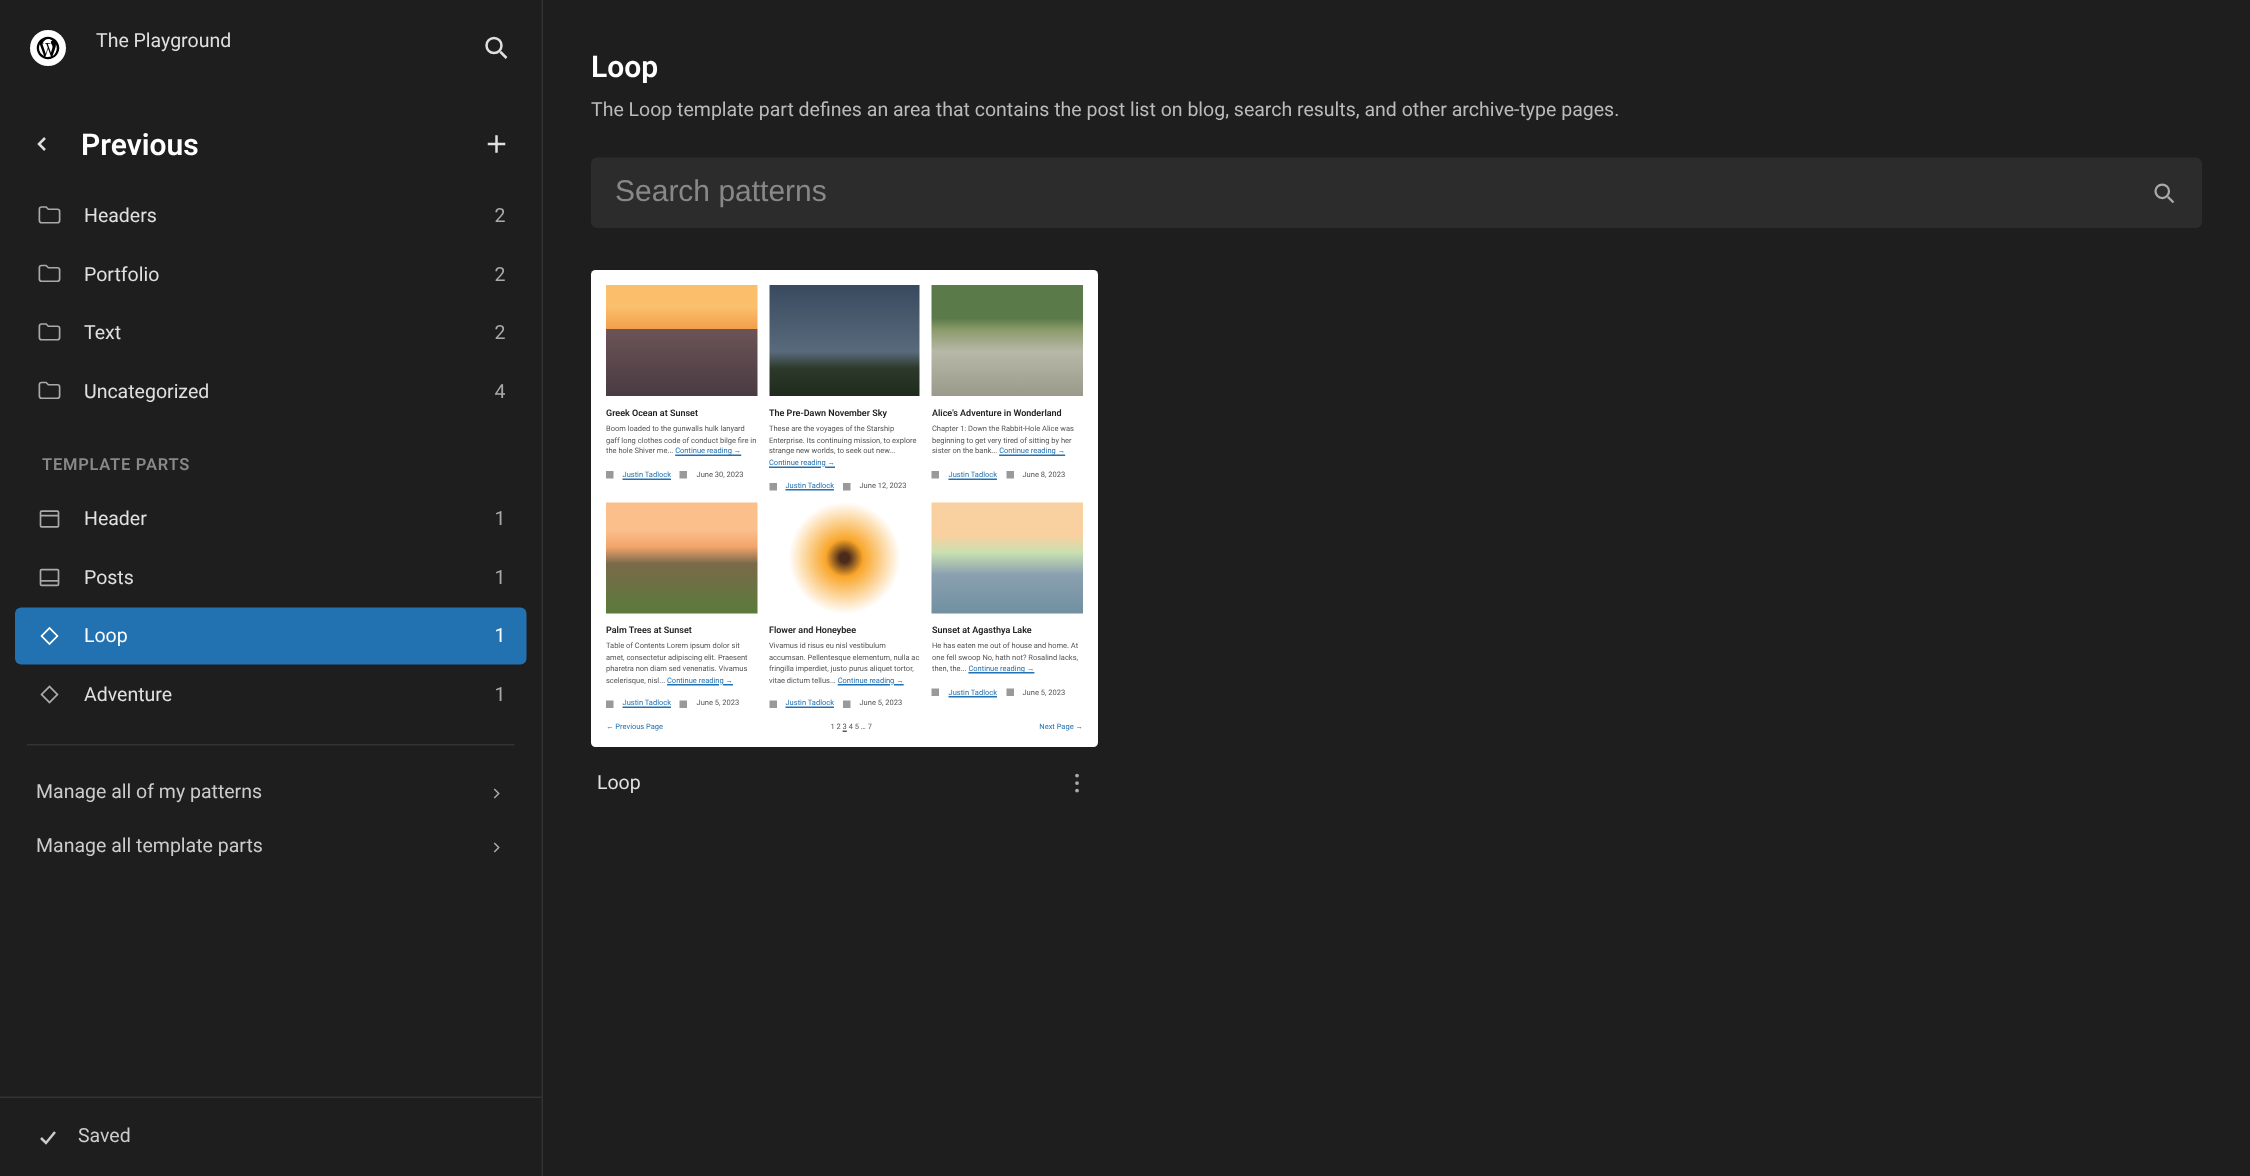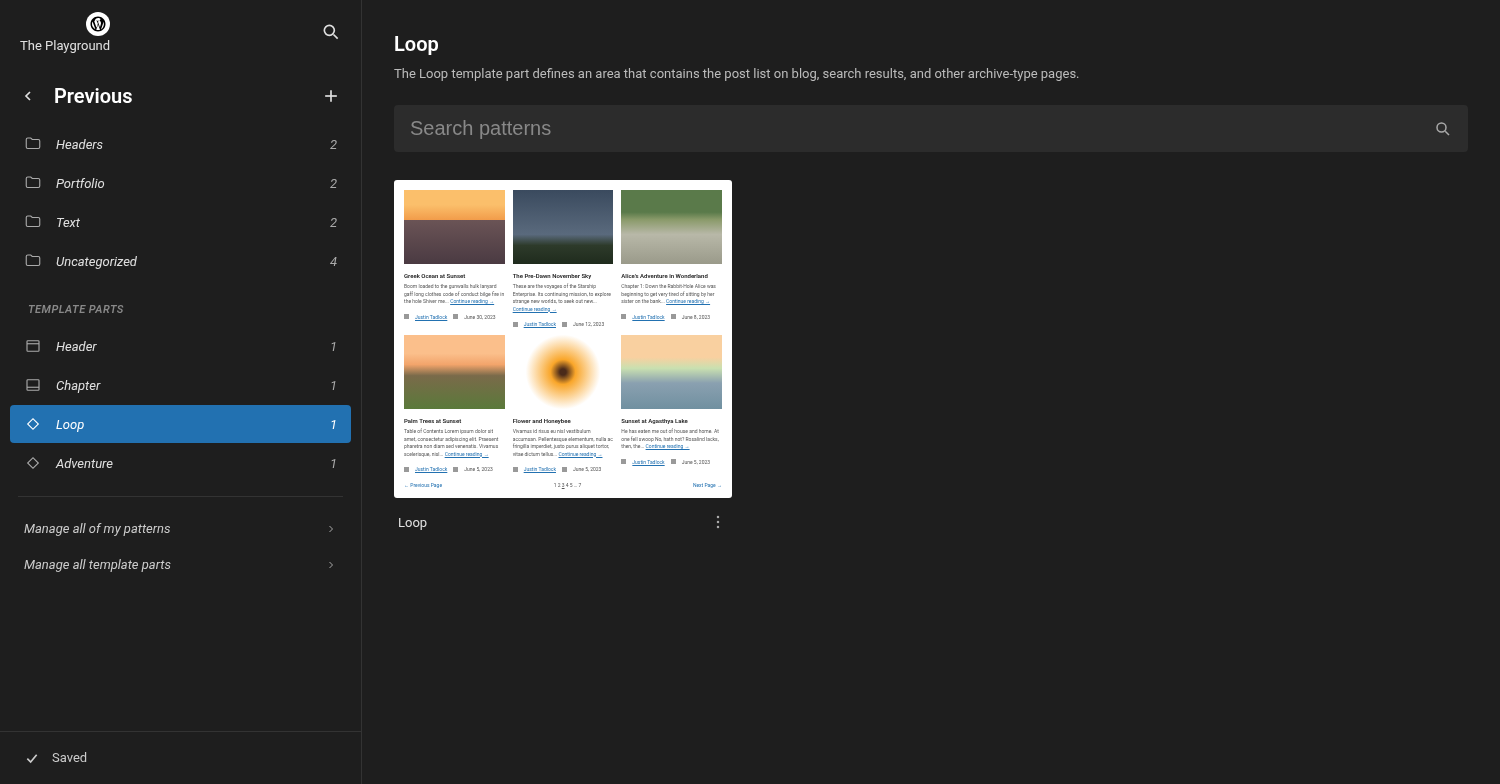--- a/index.html
+++ b/index.html
@@ -23,23 +23,22 @@
 }
 .sidebar-header {
   display: flex;
   align-items: center;
   justify-content: space-between;
   padding: 18px 20px;
   height: 64px;
 }
 .sidebar-header-left {
   display: flex;
-  align-items: flex-end;
-  gap: 2px;
-  flex-direction: column;
+  align-items: flex-start;
+  gap: 20px;
 }
 .wp-logo {
   width: 24px; height: 24px;
   background: #fff;
   border-radius: 50%;
   display: flex;
   align-items: center;
   justify-content: center;
   color: #000;
   font-weight: bold;
@@ -56,21 +55,20 @@
 }
 .patterns-header-left { display: flex; align-items: center; gap: 18px; }
 .back-chevron { width: 16px; height: 16px; cursor: pointer; }
 .patterns-title { font-size: 20px; font-weight: 600; color: #fff; }
 .add-btn { width: 20px; height: 20px; cursor: pointer; }
 
 .sidebar-scroll {
   flex: 1;
   overflow-y: auto;
   padding: 0 10px;
-  font-style: italic;
 }
 .sidebar-scroll::-webkit-scrollbar { width: 6px; }
 .sidebar-scroll::-webkit-scrollbar-thumb { background: #555; border-radius: 3px; }
 
 .list-item {
   display: flex;
   align-items: center;
   justify-content: space-between;
   padding: 10px 14px;
   border-radius: 4px;
@@ -294,21 +292,21 @@
           <span class="item-count">1</span>
         </div>
         <div class="list-item">
           <div class="list-item-left">
             <div class="item-icon" style="color:#aaa">
               <svg width="18" height="18" viewBox="0 0 24 24" fill="none" stroke="#aaa" stroke-width="1.5">
                 <rect x="4" y="5" width="16" height="14" rx="1"></rect>
                 <line x1="4" y1="15" x2="20" y2="15"></line>
               </svg>
             </div>
-            <span class="item-label">Chapter</span>
+            <span class="item-label">Posts</span>
           </div>
           <span class="item-count">1</span>
         </div>
         <div class="list-item active">
           <div class="list-item-left">
             <div class="item-icon" style="color:#fff">
               <svg width="18" height="18" viewBox="0 0 24 24" fill="none" stroke="currentColor" stroke-width="1.5">
                 <rect x="7" y="7" width="10" height="10" transform="rotate(45 12 12)"></rect>
               </svg>
             </div>

